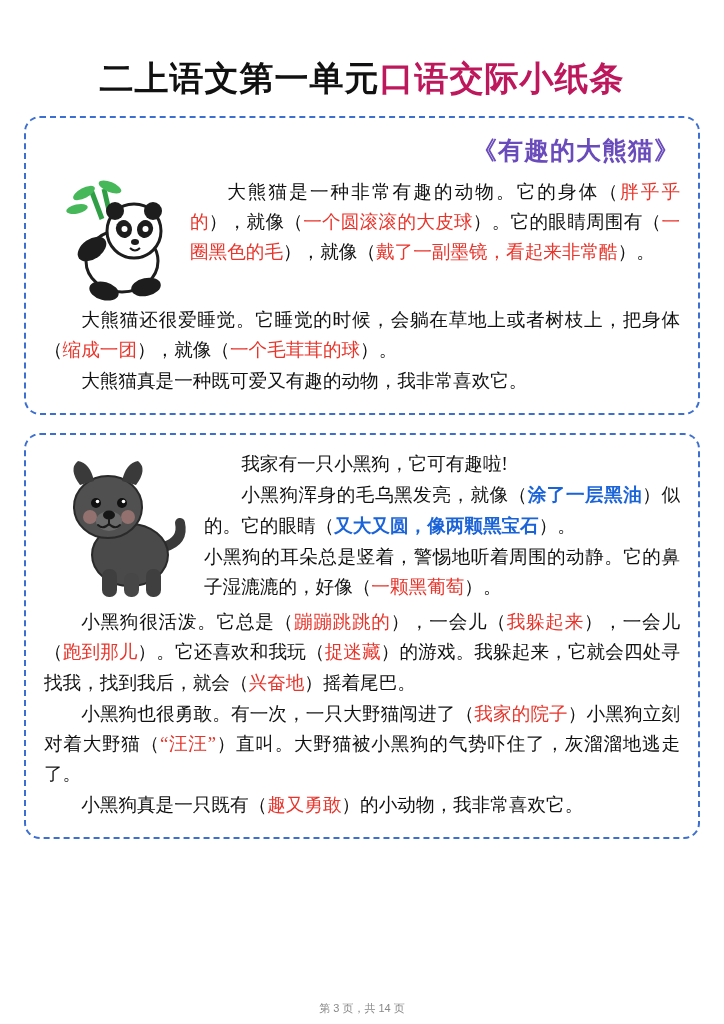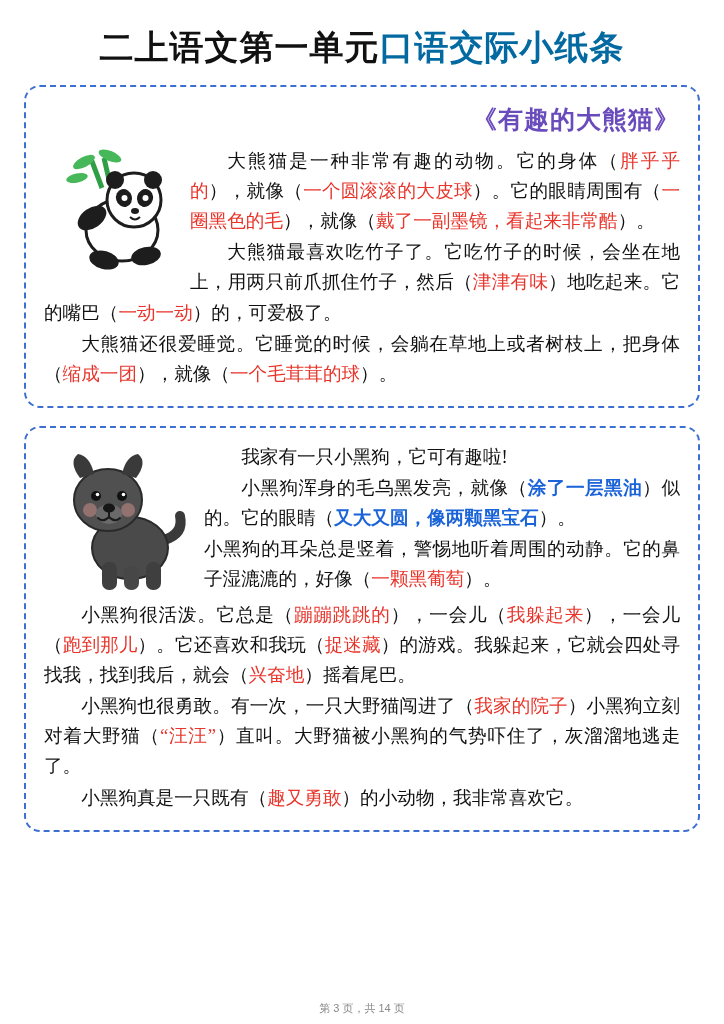--- a/index.html
+++ b/index.html
@@ -14,32 +14,32 @@
     width: 724px; height: 1024px;
     background: #fff;
     padding: 0 24px;
   }
 
   
   .title-row {
     display: flex;
     justify-content: center;
     align-items: flex-end;
-    padding-top: 25px;
+    padding-top: 56px;
     padding-bottom: 14px;
     white-space: nowrap;
   }
   .title-black, .title-red {
     font-size: 34px;
     font-weight: bold;
     letter-spacing: 1px;
     font-family: "Liberation Serif", "DejaVu Serif", serif;
   }
   .title-black { color: #111; }
-  .title-red { color: #0369a1; }
+  .title-red { color: #be185d; }
 
   
   .card {
     border: 2px dashed #3c6fd1;
     border-radius: 16px;
     padding: 14px 18px 16px 18px;
     margin-bottom: 18px;
     position: relative;
   }
   .card-title {
@@ -130,26 +130,26 @@
         <circle cx="80.5" cy="50" r="3" fill="#fff"></circle>
         <circle cx="101.5" cy="50" r="3" fill="#fff"></circle>
         <ellipse cx="91" cy="63" rx="4" ry="3" fill="#1d1d1d"></ellipse>
         <path d="M86 69 q5 5 10 0" stroke="#1d1d1d" stroke-width="2" fill="none"></path>
       </svg>
     </div>
 
     <div class="body-text">
       <p class="indent"><span>大熊猫是一种非常有趣的动物。它的身体（</span><span class="r">胖乎乎的</span><span>），就像（</span><span class="r">一个圆滚滚的大皮球</span><span>）。它的眼睛周围有（</span><span class="r">一圈黑色的毛</span><span>），就像（</span><span class="r">戴了一副墨镜，看起来非常酷</span><span>）。</span></p>
 
-      <p class="indent"><span>大熊猫最喜欢吃竹子了。它吃竹子的时候，会坐在地上，用两只前爪抓住竹子，然后（</span><span class="r">津津有味</span><span>）地吃起来。它的嘴巴（</span><span class="r">一动一动</span><span>）的，可爱极了。</span></p>
 
       <div class="clear"></div>
 
       <p class="indent"><span>大熊猫还很爱睡觉。它睡觉的时候，会躺在草地上或者树枝上，把身体（</span><span class="r">缩成一团</span><span>），就像（</span><span class="r">一个毛茸茸的球</span><span>）。</span></p>
 
+      <p class="indent"><span>大熊猫真是一种既可爱又有趣的动物，我非常喜欢它。</span></p>
     </div>
   </div>
 
   <div class="card">
 
     <div class="fig-dog">
       <svg viewBox="0 0 150 156" width="150" height="156" aria-hidden="true">
 
         <path d="M118 96 q20 -6 16 -24" stroke="#3a3a3a" stroke-width="10" fill="none" stroke-linecap="round"></path>
 

